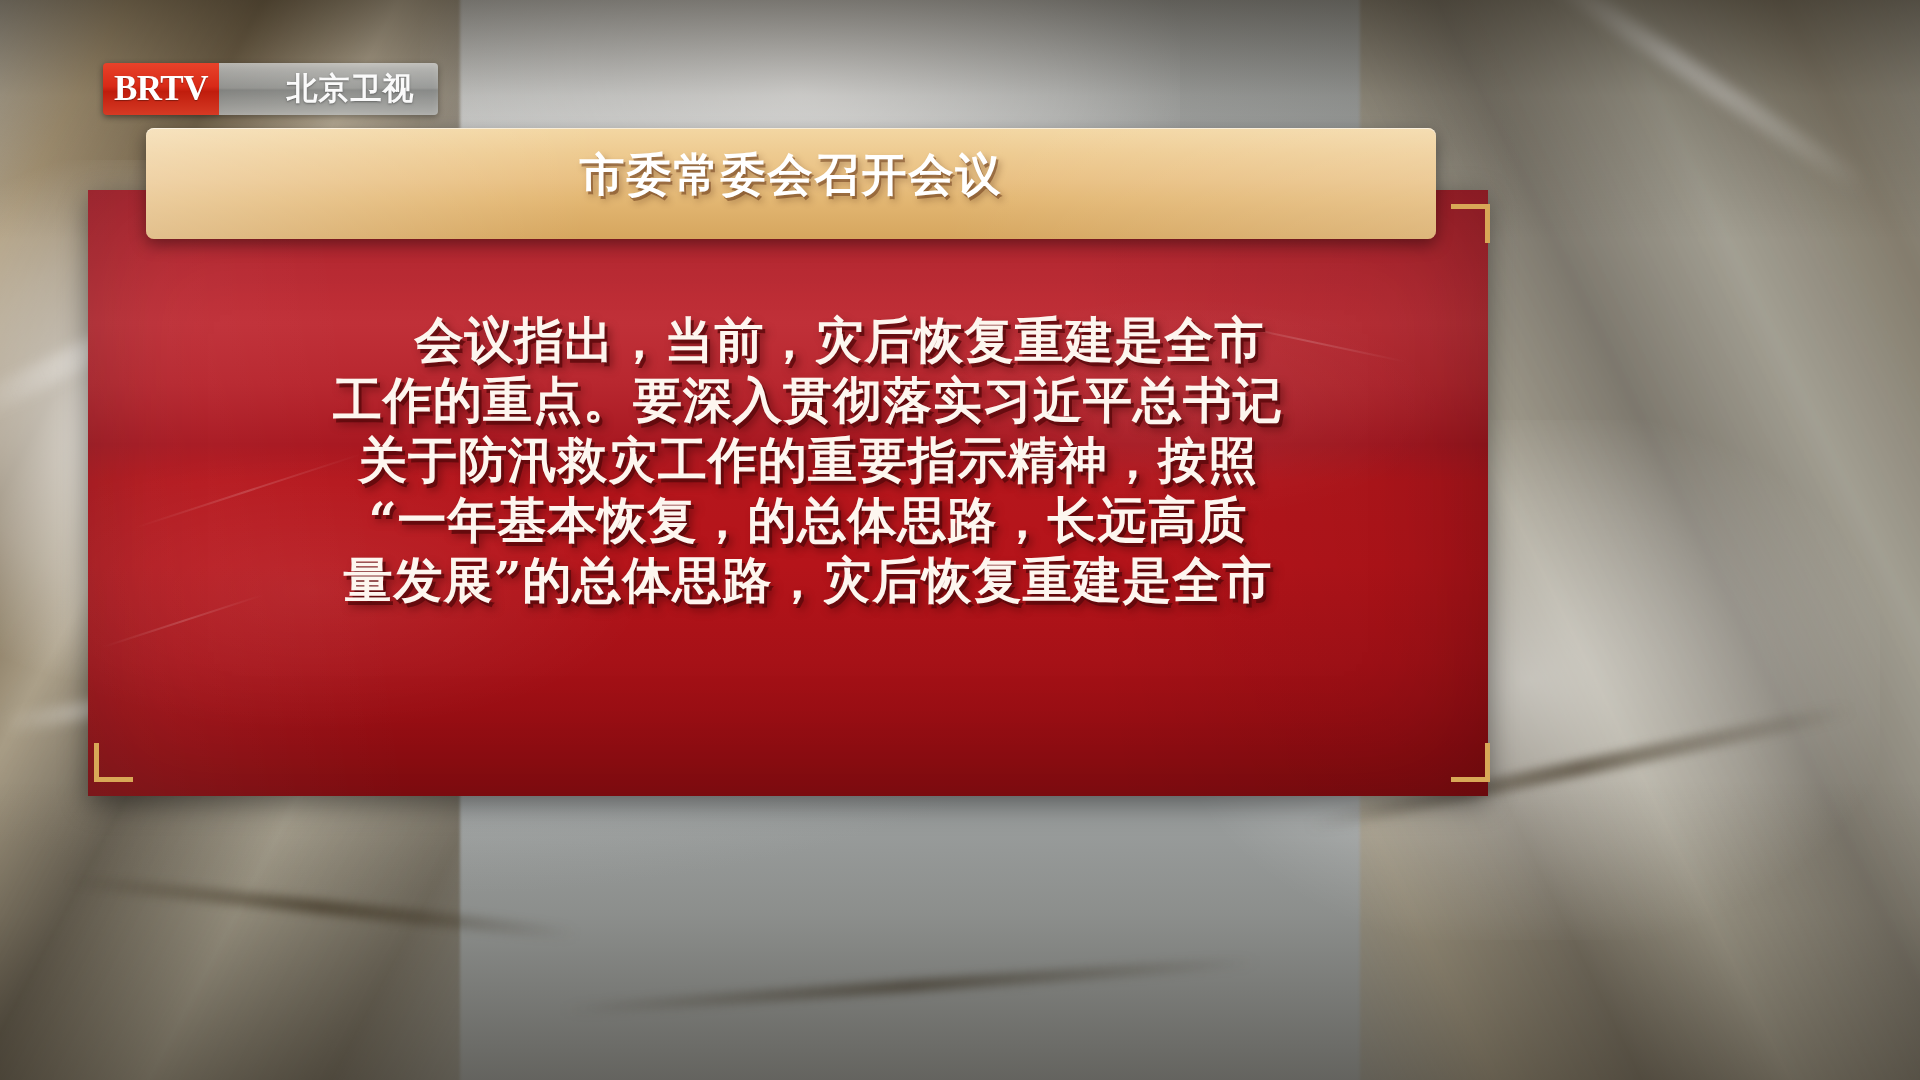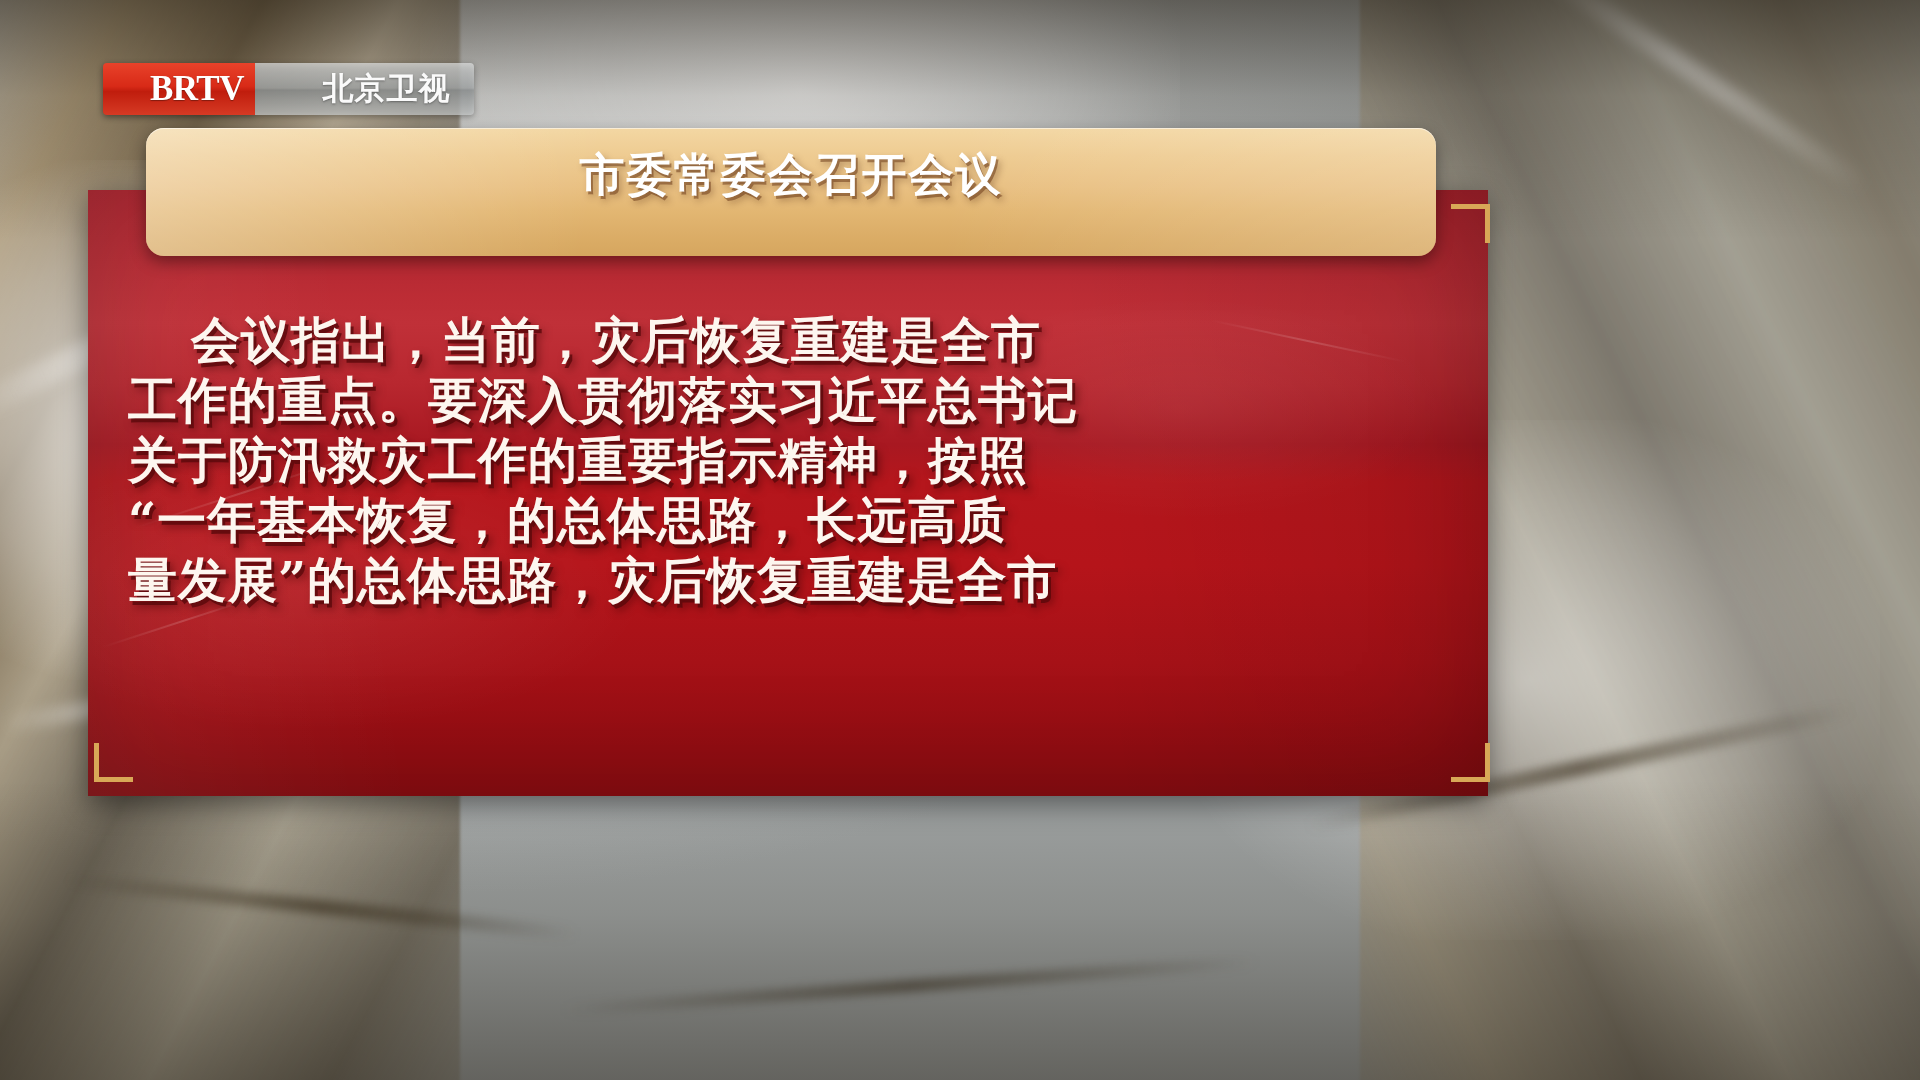--- a/index.html
+++ b/index.html
@@ -72,21 +72,20 @@
     width: 116px;
     background: linear-gradient(180deg, #e8422a 0%, #d82a17 45%, #c01d0d 55%, #d63a24 100%);
     border-radius: 4px 0 0 4px;
     display: flex; align-items: center; justify-content: center;
     color: #fff;
     font-family: "Liberation Serif", "DejaVu Serif", serif;
     font-weight: 700;
     font-size: 35px;
     letter-spacing: -0.5px;
     text-shadow: 0 1px 1px rgba(0,0,0,0.35);
-    padding-left: 36px;
   }
   #logo-cn {
     width: 175px;
     background: linear-gradient(180deg, rgba(222,224,224,0.72) 0%, rgba(176,180,181,0.72) 48%,
                                         rgba(150,154,155,0.75) 52%, rgba(205,208,208,0.70) 100%);
     border-radius: 0 4px 4px 0;
     display: flex; align-items: center; justify-content: center;
     color: #fafafa;
     font-family: "DejaVu Sans", "Liberation Sans", sans-serif;
     font-weight: 700;
@@ -120,24 +119,24 @@
     pointer-events: none;
   }
   #panel-body .scratch {
     position: absolute; width: 240px; height: 2px;
     background: linear-gradient(90deg, rgba(255,255,255,0) 0%, rgba(255,255,255,0.16) 50%, rgba(255,255,255,0) 100%);
     transform: rotate(-18deg);
   }
 
   
   #title-plate {
-    position: absolute; left: 58px; top: 0; width: 1290px; height: 128px;
+    position: absolute; left: 58px; top: 0; width: 1290px; height: 111px;
     background: linear-gradient(180deg,
       #f3d7a3 0%, #eecb91 22%, #e9c082 46%, #e3b773 64%, #dcae68 82%, #d6a65e 100%);
-    border-radius: 18px;
+    border-radius: 8px;
     box-shadow: 0 6px 16px rgba(0,0,0,0.40), inset 0 1px 0 rgba(255,255,255,0.55);
     overflow: hidden;
   }
   #title-plate .plate-sheen {
     position: absolute; inset: 0;
     background: linear-gradient(100deg, rgba(255,255,255,0.30) 0%, rgba(255,255,255,0) 35%,
                                         rgba(255,255,255,0) 62%, rgba(255,255,255,0.18) 100%);
   }
   #title-lines {
     position: relative;
@@ -155,20 +154,21 @@
   .corner {
     position: absolute; width: 34px; height: 34px; border: 0 solid #d8a857;
   }
   .corner.tr { right: -2px; top: 76px;  border-top-width: 5px;    border-right-width: 5px; }
   .corner.bl { left: 6px;  bottom: 14px; border-bottom-width: 5px; border-left-width: 5px; }
   .corner.br { right: -2px; bottom: 14px; border-bottom-width: 5px; border-right-width: 5px; }
 
   
   #body-copy {
     position: absolute; left: 0; right: 0; top: 182px;
+    text-align: center;
     color: #fdf6ef;
     font-family: "DejaVu Serif", "Liberation Serif", serif;
     font-weight: 700;
     font-size: 49px;
     line-height: 60px;
     letter-spacing: 1px;
     text-shadow: 3px 4px 0 rgba(88,8,10,0.78), 5px 6px 8px rgba(60,4,6,0.55);
   }
   #body-copy .ln { white-space: nowrap; padding-left: 40px; }
   #body-copy .ln.first { padding-left: 2.1em; }

